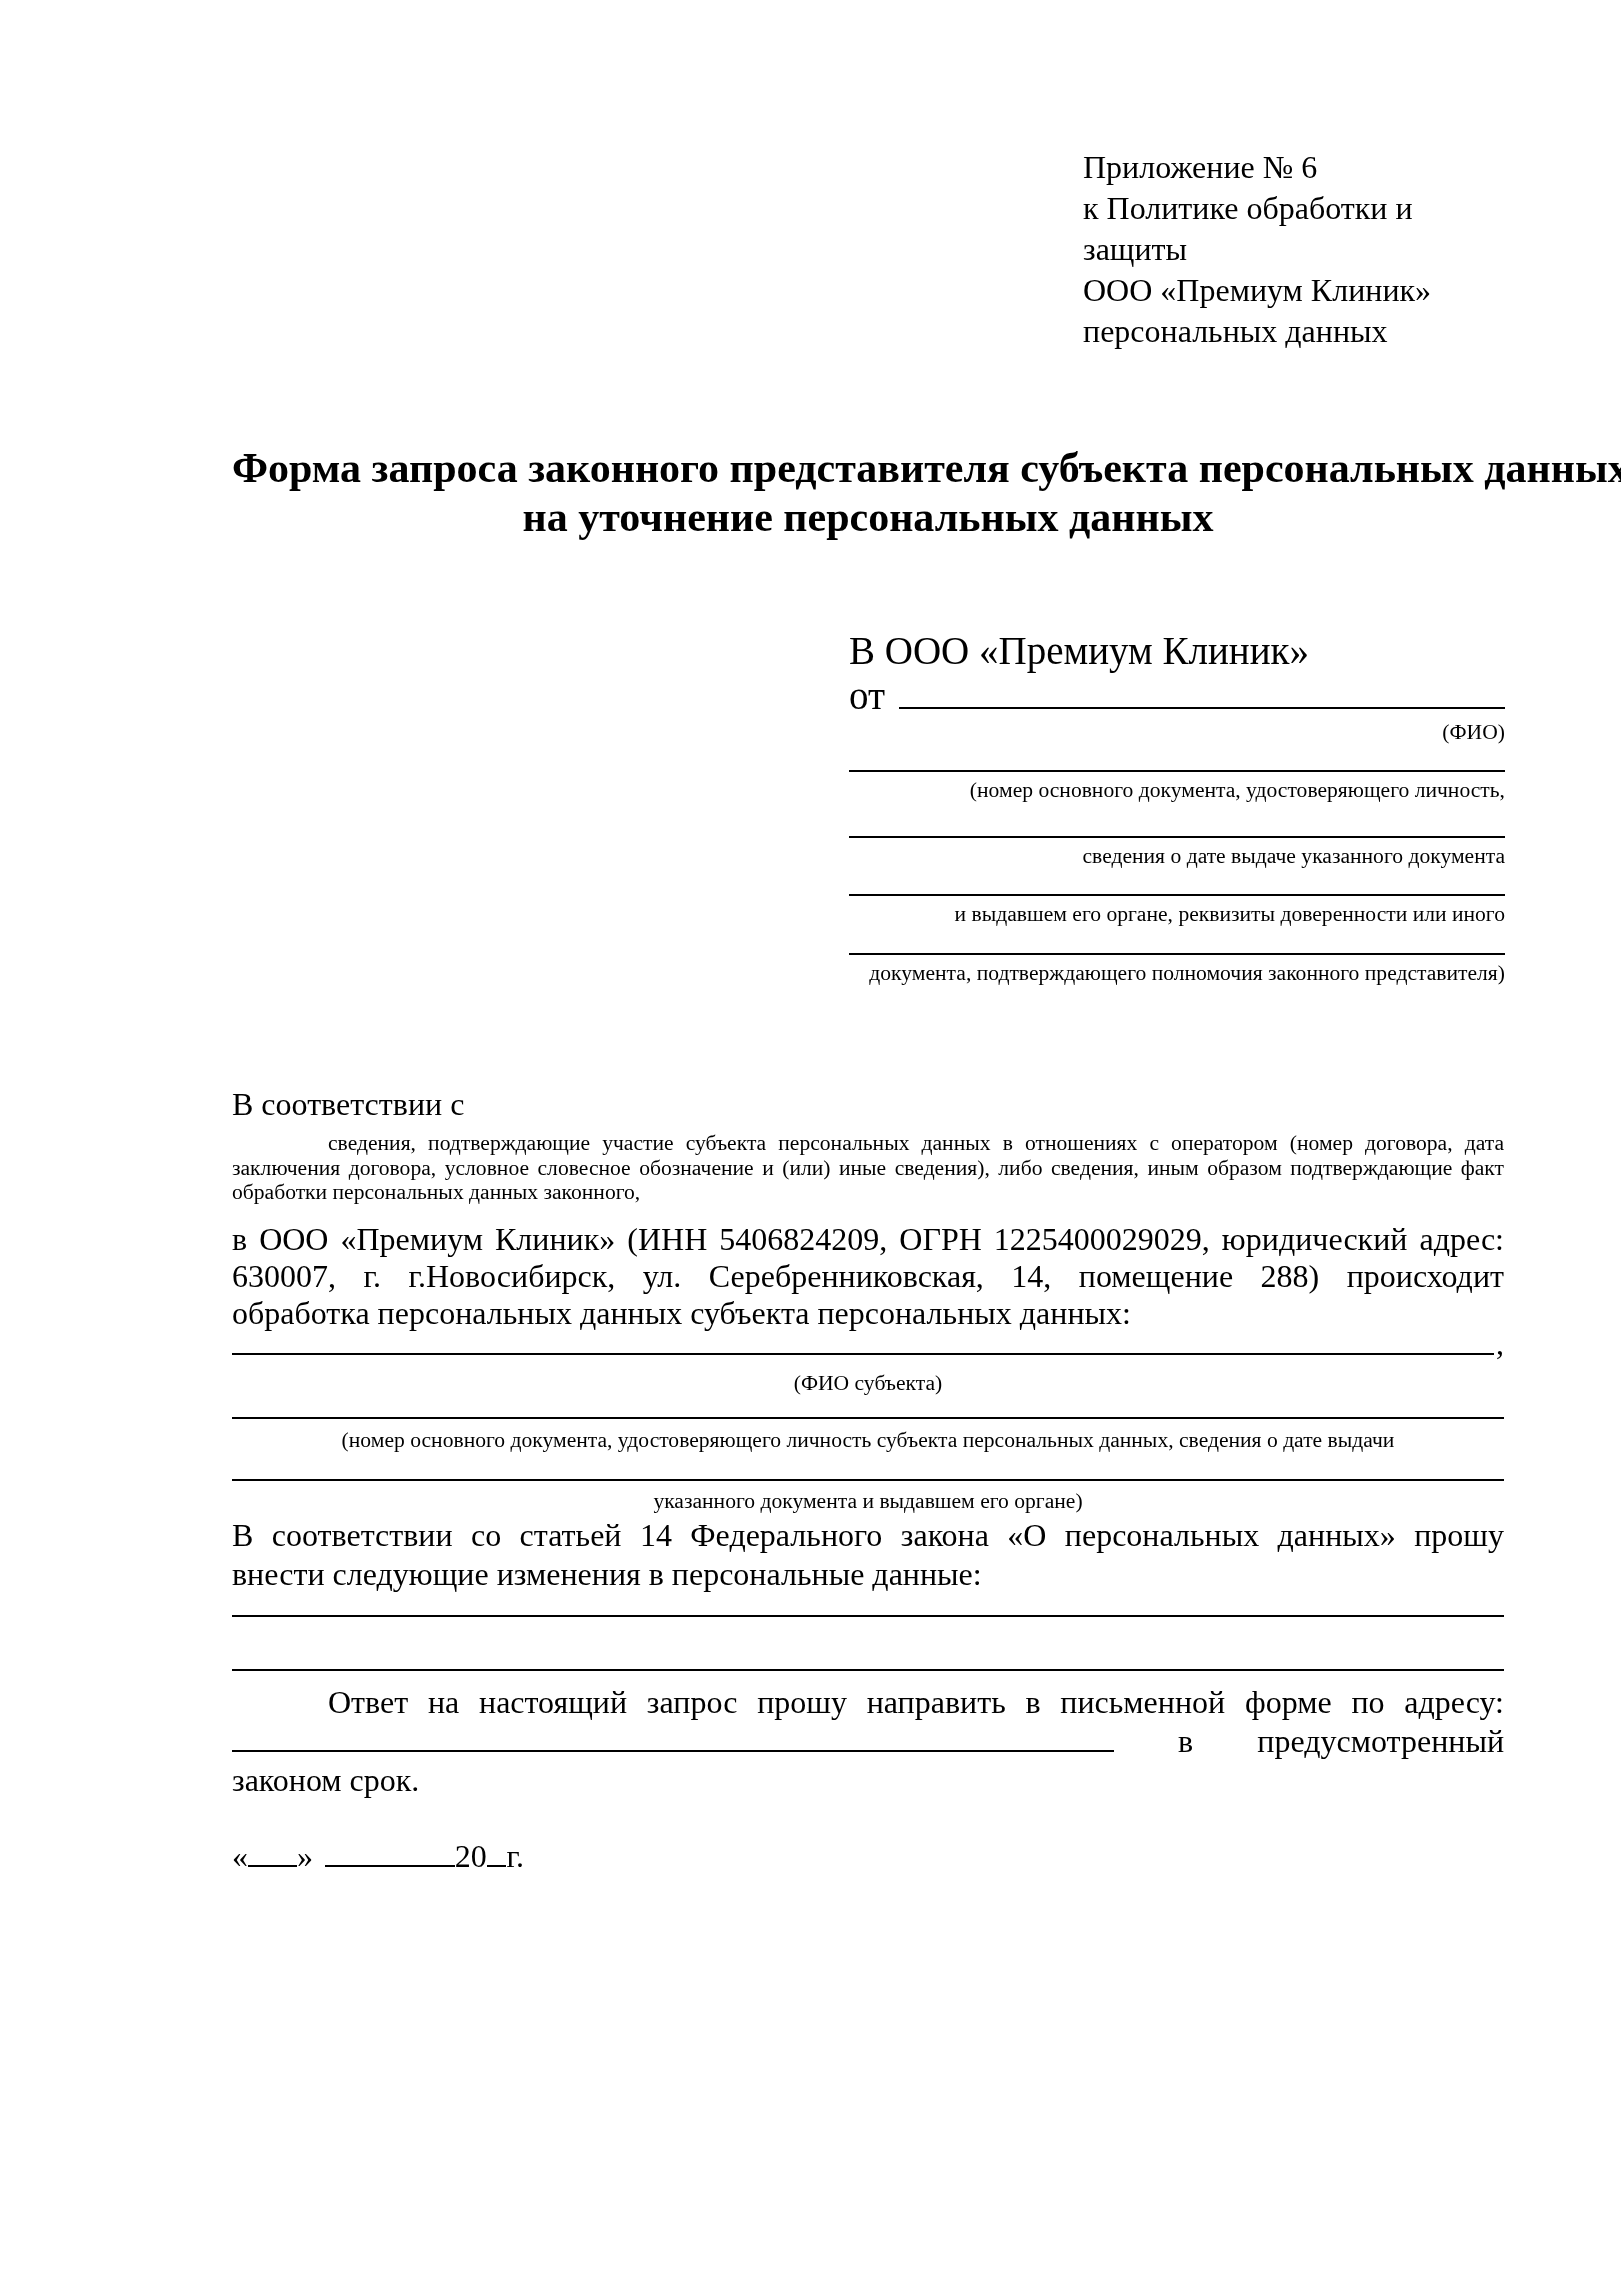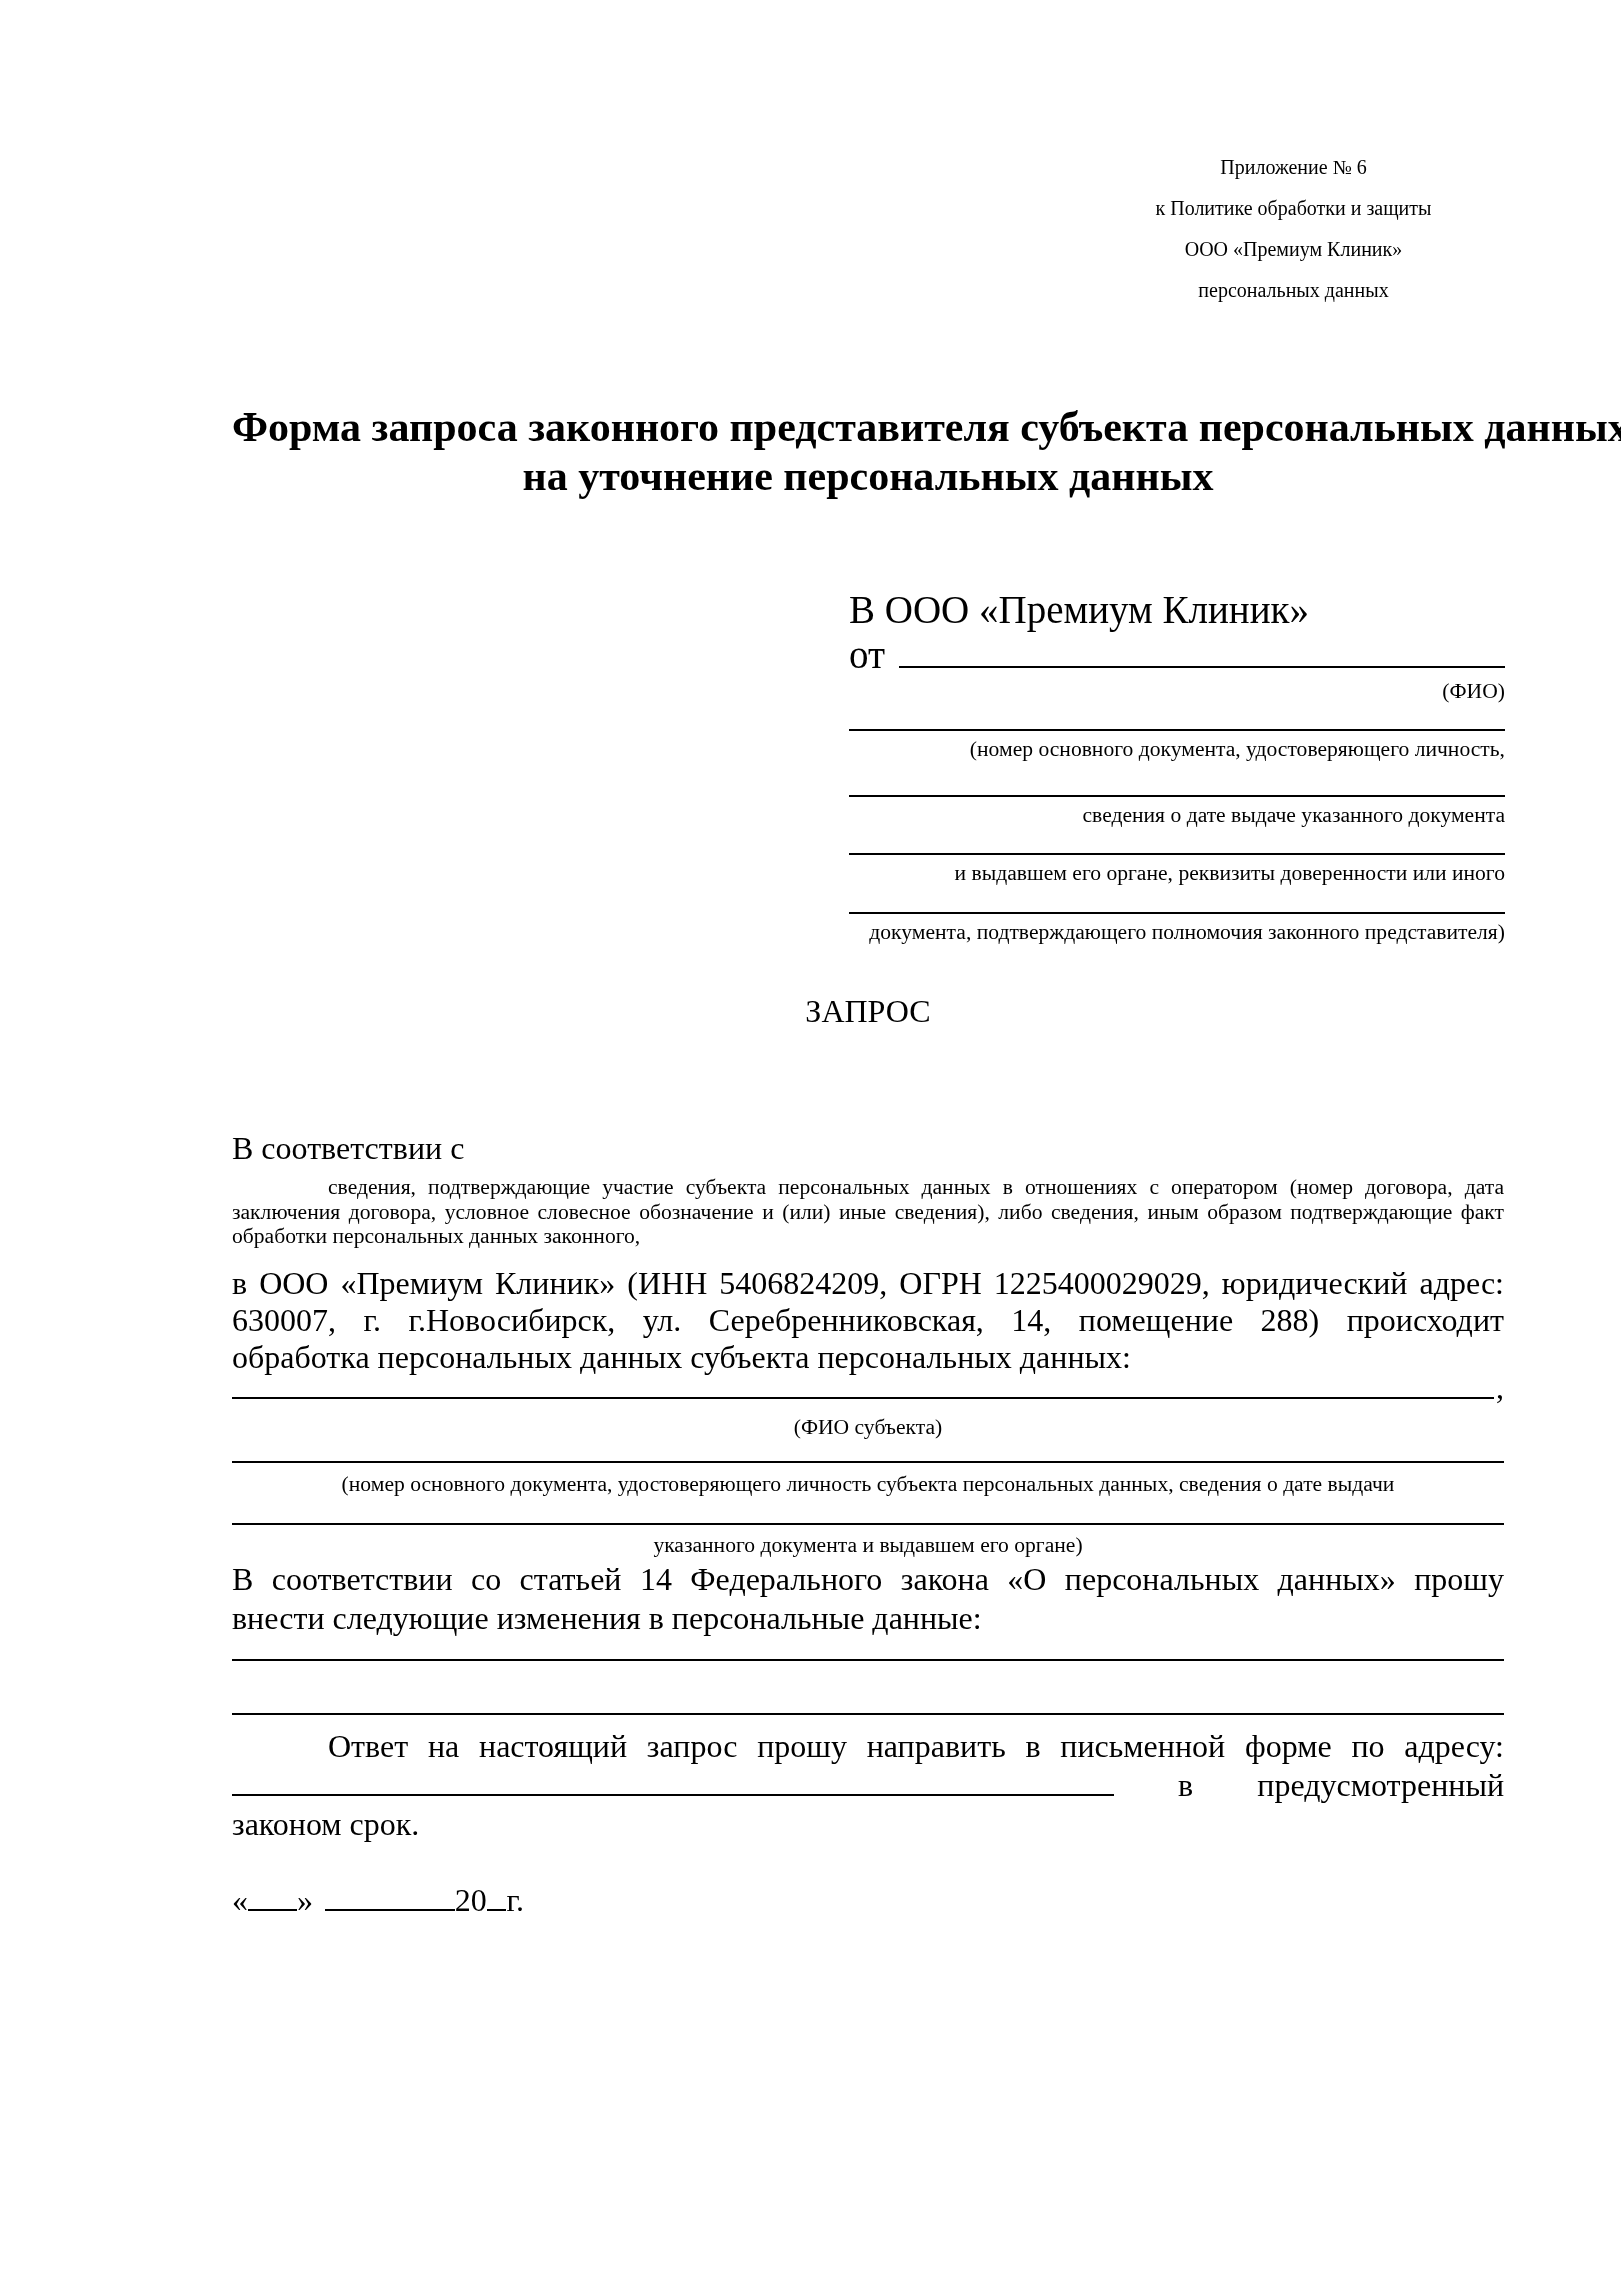--- a/index.html
+++ b/index.html
@@ -8,21 +8,21 @@
     width: 1621px;
     height: 2293px;
     background:#fff;
     color:#000;
     font-family:"Liberation Serif","DejaVu Serif",serif;
     box-sizing: border-box;
     padding: 147px 117px 0 232px;
     overflow: hidden;
   }
   
-  .annex { margin-left: 851px; font-size:20px; line-height:41px;text-align:center; }
+  .annex { margin-left: 851px; font-size:32px; line-height:41px; }
   
   .title { margin-top: 92px; text-align:center; font-weight:bold; font-size:42px; line-height:49px; white-space:nowrap; }
   
   .addr { margin-top: 86px; margin-left: 617px; width: 656px; }
   .addr-to { font-size:39px; line-height:45px; }
   .from-row { display:flex; align-items:baseline; font-size:39px; line-height:45px; }
   .from-row .lbl { margin-right: 13.7px; }
   .ul { flex:1 1 auto; display:inline-block; border-bottom:2.9px solid #000; height:3.9px; }
   .cap { font-size:21.6px; line-height:24.5px; }
   .center { text-align:center; }
@@ -94,21 +94,20 @@
     <div class="blank b2"></div>
     <div class="cap center">сведения о дате выдаче указанного документа</div>
 
     <div class="blank b3"></div>
     <div class="cap center">и выдавшем его органе, реквизиты доверенности или иного</div>
 
     <div class="blank b4"></div>
     <div class="cap center">документа, подтверждающего полномочия законного представителя)</div>
   </div>
 
-  <div class="zapros">ЗАПРОС</div>
 
   <div class="intro-row">
     <span class="ind"></span>
     <span class="lbl">В соответствии с</span>
     <span class="ul"></span>
   </div>
   <div class="cap j cap-ind">сведения, подтверждающие участие субъекта персональных данных в отношениях с оператором (номер договора, дата</div>
   <div class="cap j">заключения договора, условное словесное обозначение и (или) иные сведения), либо сведения, иным образом подтверждающие факт</div>
   <div class="cap">обработки персональных данных законного,</div>
 

